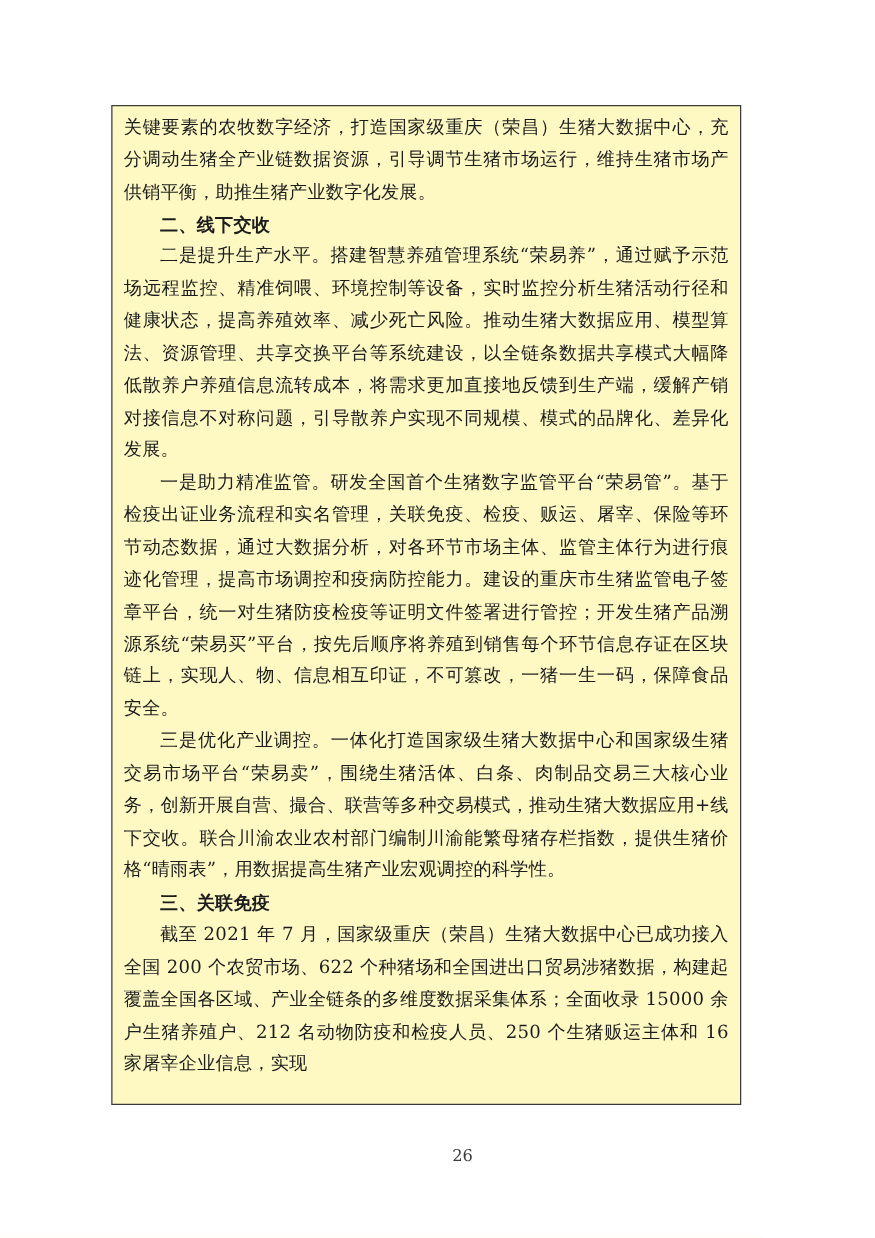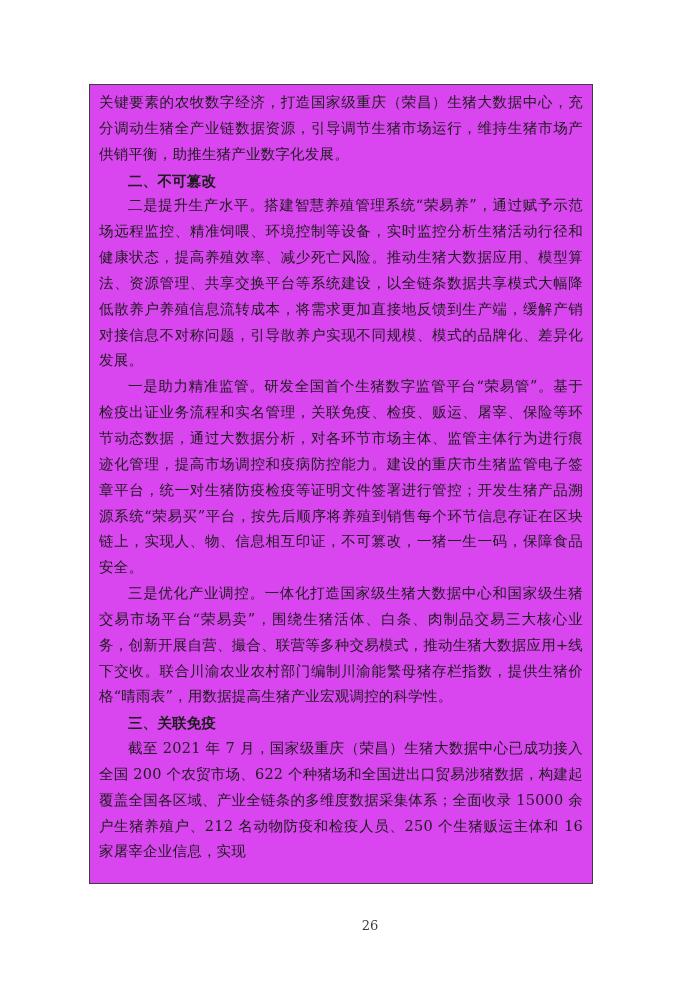--- a/index.html
+++ b/index.html
@@ -17,21 +17,21 @@
   }
   .content-box {
     position: absolute;
     left: 89px;
     top: 84px;
     width: 504px;
     min-height: 800px;
     box-sizing: border-box;
     border: 1.5px solid #3d3d3d;
     padding: 5px 9px 3px 9px;
-    background: #d946ef;
+    background: #fef9c3;
   }
   .para {
     font-size: 14.5px;
     line-height: 25.85px;
     color: #1c1c1c;
     text-align: justify;
     text-indent: 2em;
     margin: 0;
     letter-spacing: 0.2px;
     word-break: break-all;
@@ -54,21 +54,21 @@
     font-family: "DejaVu Serif", "Liberation Serif", serif;
     margin-left: 20px;
   }
 </style>
 </head>
 <body>
 
 <div class="page">
   <div class="content-box">
       <div class="para no-indent">关键要素的农牧数字经济，打造国家级重庆（荣昌）生猪大数据中心，充分调动生猪全产业链数据资源，引导调节生猪市场运行，维持生猪市场产供销平衡，助推生猪产业数字化发展。</div>
-      <div class="para heading">二、不可篡改</div>
+      <div class="para heading">二、线下交收</div>
       <div class="para">二是提升生产水平。搭建智慧养殖管理系统“荣易养”，通过赋予示范场远程监控、精准饲喂、环境控制等设备，实时监控分析生猪活动行径和健康状态，提高养殖效率、减少死亡风险。推动生猪大数据应用、模型算法、资源管理、共享交换平台等系统建设，以全链条数据共享模式大幅降低散养户养殖信息流转成本，将需求更加直接地反馈到生产端，缓解产销对接信息不对称问题，引导散养户实现不同规模、模式的品牌化、差异化发展。</div>
       <div class="para">一是助力精准监管。研发全国首个生猪数字监管平台“荣易管”。基于检疫出证业务流程和实名管理，关联免疫、检疫、贩运、屠宰、保险等环节动态数据，通过大数据分析，对各环节市场主体、监管主体行为进行痕迹化管理，提高市场调控和疫病防控能力。建设的重庆市生猪监管电子签章平台，统一对生猪防疫检疫等证明文件签署进行管控；开发生猪产品溯源系统“荣易买”平台，按先后顺序将养殖到销售每个环节信息存证在区块链上，实现人、物、信息相互印证，不可篡改，一猪一生一码，保障食品安全。</div>
       <div class="para">三是优化产业调控。一体化打造国家级生猪大数据中心和国家级生猪交易市场平台“荣易卖”，围绕生猪活体、白条、肉制品交易三大核心业务，创新开展自营、撮合、联营等多种交易模式，推动生猪大数据应用+线下交收。联合川渝农业农村部门编制川渝能繁母猪存栏指数，提供生猪价格“晴雨表”，用数据提高生猪产业宏观调控的科学性。</div>
       <div class="para heading">三、关联免疫</div>
       <div class="para">截至 2021 年 7 月，国家级重庆（荣昌）生猪大数据中心已成功接入全国 200 个农贸市场、622 个种猪场和全国进出口贸易涉猪数据，构建起覆盖全国各区域、产业全链条的多维度数据采集体系；全面收录 15000 余户生猪养殖户、212 名动物防疫和检疫人员、250 个生猪贩运主体和 16 家屠宰企业信息，实现</div>
     </div>
   <div class="page-number">26</div>
 </div>
 
 </body></html>

